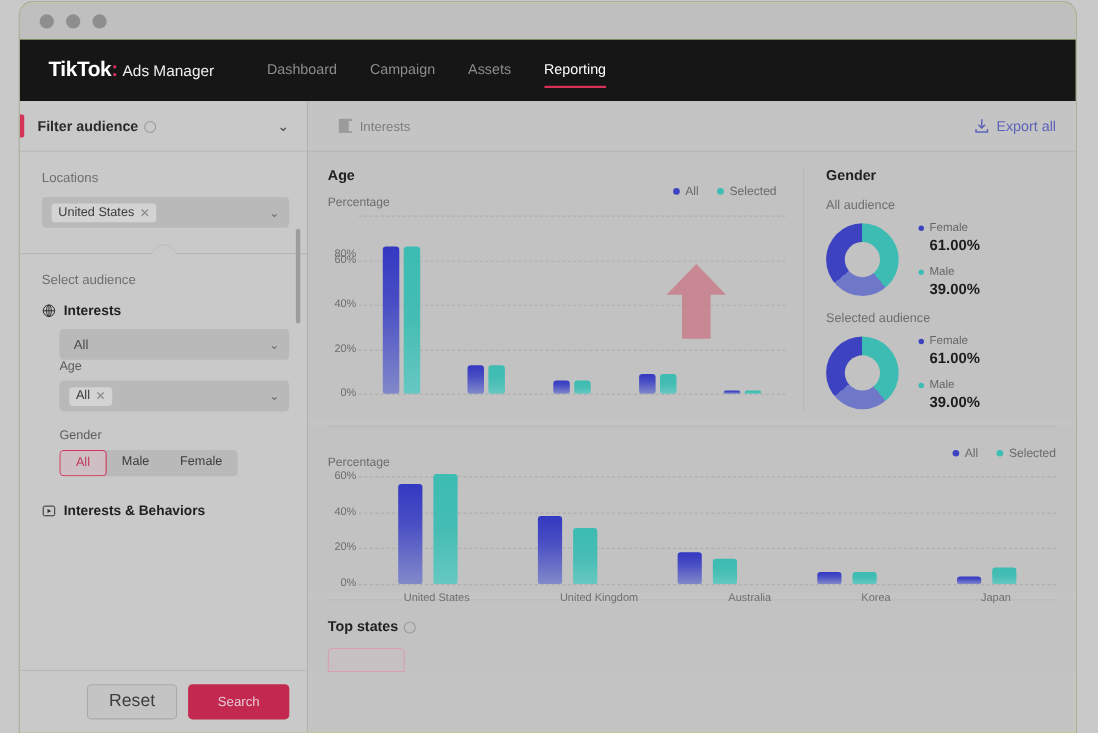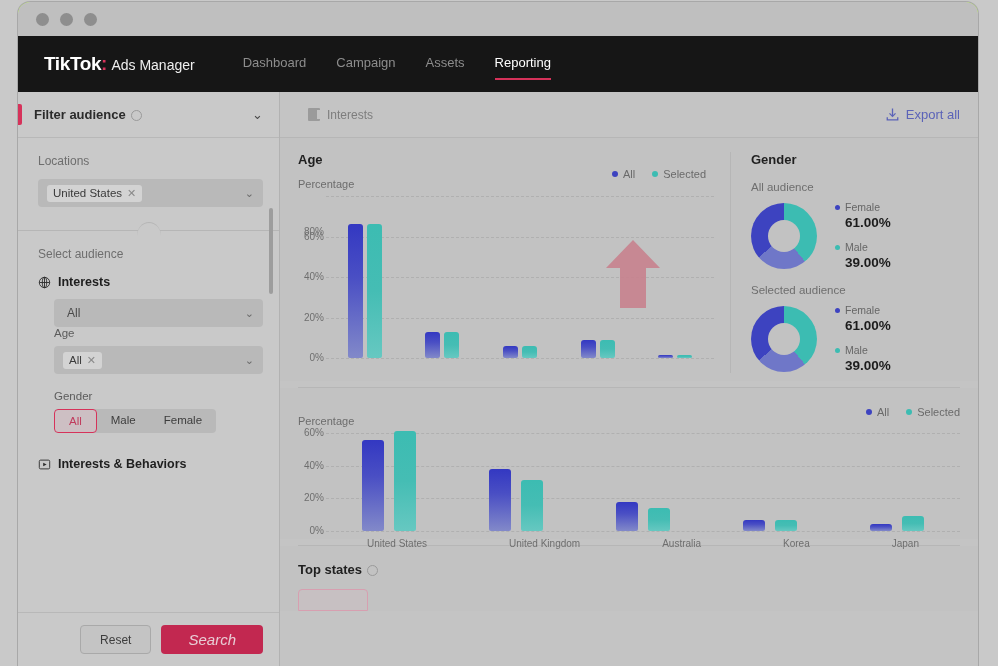--- a/index.html
+++ b/index.html
@@ -144,27 +144,27 @@
     border-top: 1px solid #b8b8b8;
     padding: 14px 18px; display: flex; align-items: center;
   }
   .scab-title { font-size: 12.5px; font-weight: bold; color: #1f1f1f; }
   .chev-right { margin-left: auto; font-size: 14px; color: #4a4a4a; }
   .side-actions {
     border-top: 1px solid #b8b8b8;
     padding: 12px 16px; display: flex; justify-content: flex-end; gap: 10px;
   }
   .btn-reset {
-    padding: 6px 19px; font-size: 12px; color: #3d3d3d;
+    padding: 6px 19px; font-size: 16px; color: #3d3d3d;
     background: #c4c4c4; border: 1px solid #a9a9a9; border-radius: 4px;
     cursor: pointer;
   }
   .btn-search {
-    padding: 6px 27px; font-size: 15px; color: #e8cdd5;
-    background: #c22850; border: none; border-radius: 4px; cursor: pointer; font-style: italic;
+    padding: 6px 27px; font-size: 12px; color: #e8cdd5;
+    background: #c22850; border: none; border-radius: 4px; cursor: pointer;
   }
   .side-thumb {
     position: absolute; right: 6px; top: 70px;
     width: 4px; height: 86px; background: #9d9d9d; border-radius: 2px;
   }
 
   
   #main { flex: 1; position: relative; overflow: hidden; }
   .tabs-row {
     height: 46px; display: flex; align-items: center;

